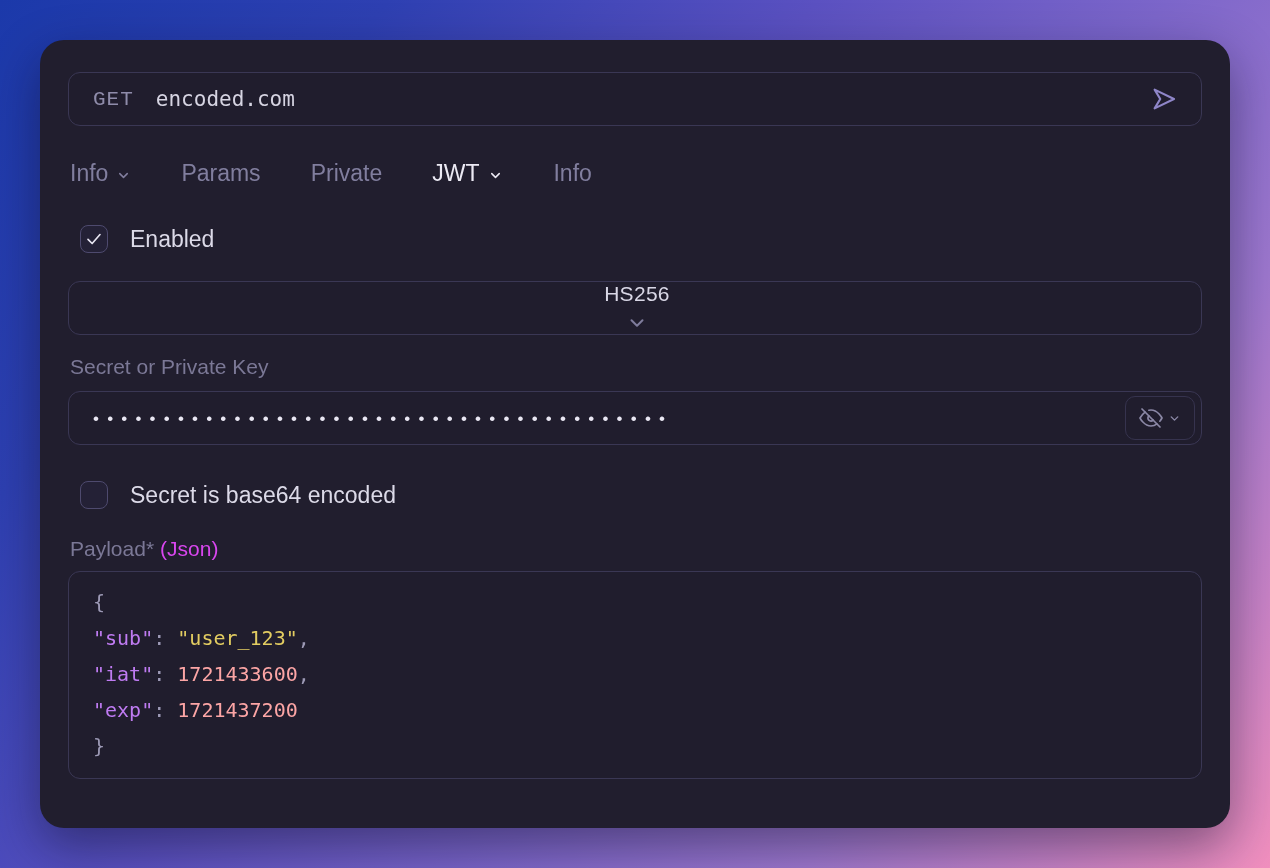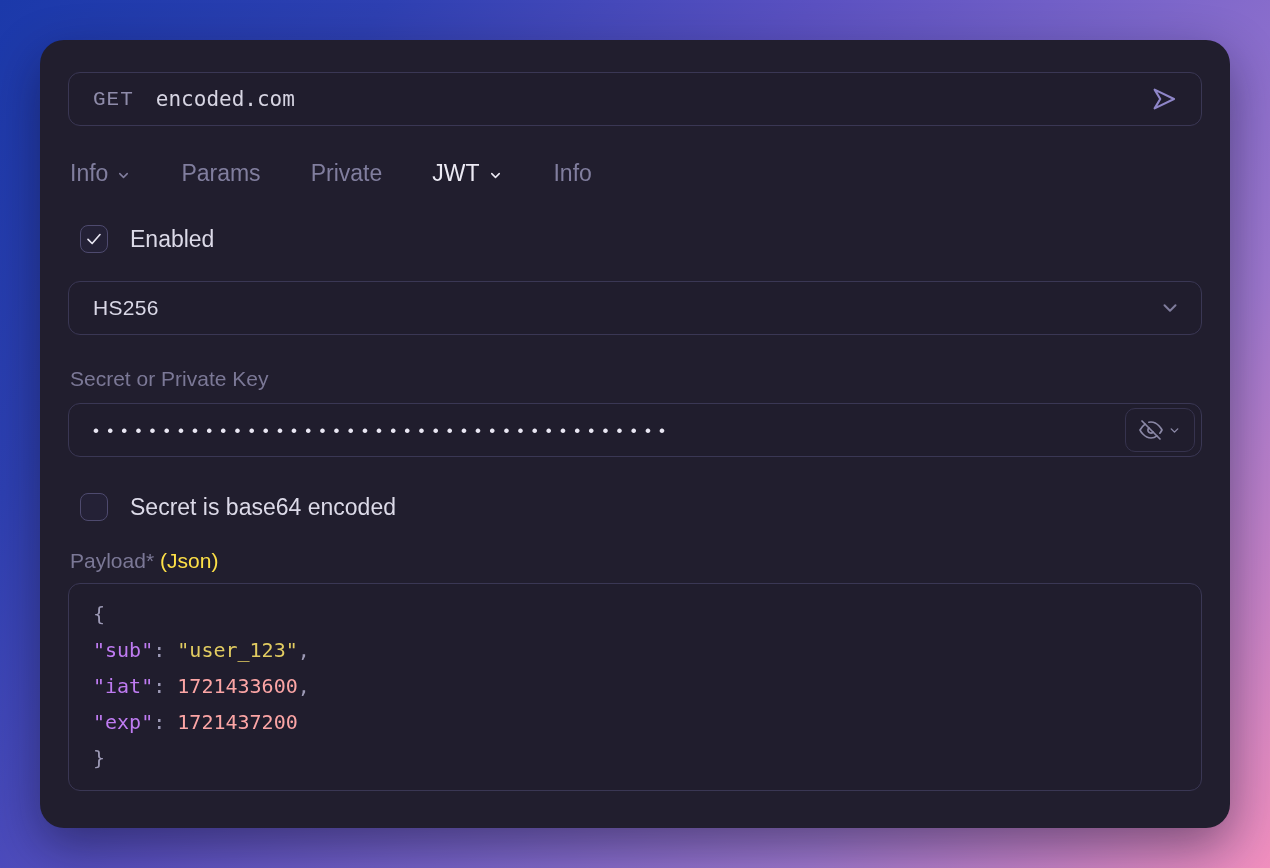--- a/index.html
+++ b/index.html
@@ -43,26 +43,26 @@
   .checkbox {
     width:28px; height:28px; border:1.5px solid #4e4a6e; border-radius:8px;
     background:#242136; display:flex; align-items:center; justify-content:center;
   }
   .checkbox svg { display:none; }
   .checkbox.checked svg { display:block; }
   
   .select {
     height:54px; border:1px solid #3a3754; border-radius:12px; background:#201d2d;
     display:flex; align-items:center; justify-content:space-between;
-    padding:0 20px 0 24px; margin-bottom:32px; cursor:pointer;
+    padding:0 20px 0 24px; margin-bottom:20px; cursor:pointer;flex-direction:column;
   }
   .select .value { font-size:21px; font-weight:500; color:#d9d7e6; letter-spacing:.3px; }
   
   .field-label { font-size:21px; color:#7b7896; margin:0 0 12px 2px; }
-  .field-label .hint { color:#fde047; margin-left:6px;text-align:center; }
+  .field-label .hint { color:#d946ef; margin-left:6px;text-align:center; }
   
   .secret-input {
     height:54px; border:1px solid #3a3754; border-radius:12px; background:#201d2d;
     display:flex; align-items:center; padding:0 6px 0 24px; margin-bottom:36px;
   }
   .dots {
     flex:1; font-size:17px; letter-spacing:8.2px; color:#e9e7f3;
     white-space:nowrap; overflow:hidden; padding-top:2px;
   }
   .eye-btn {

